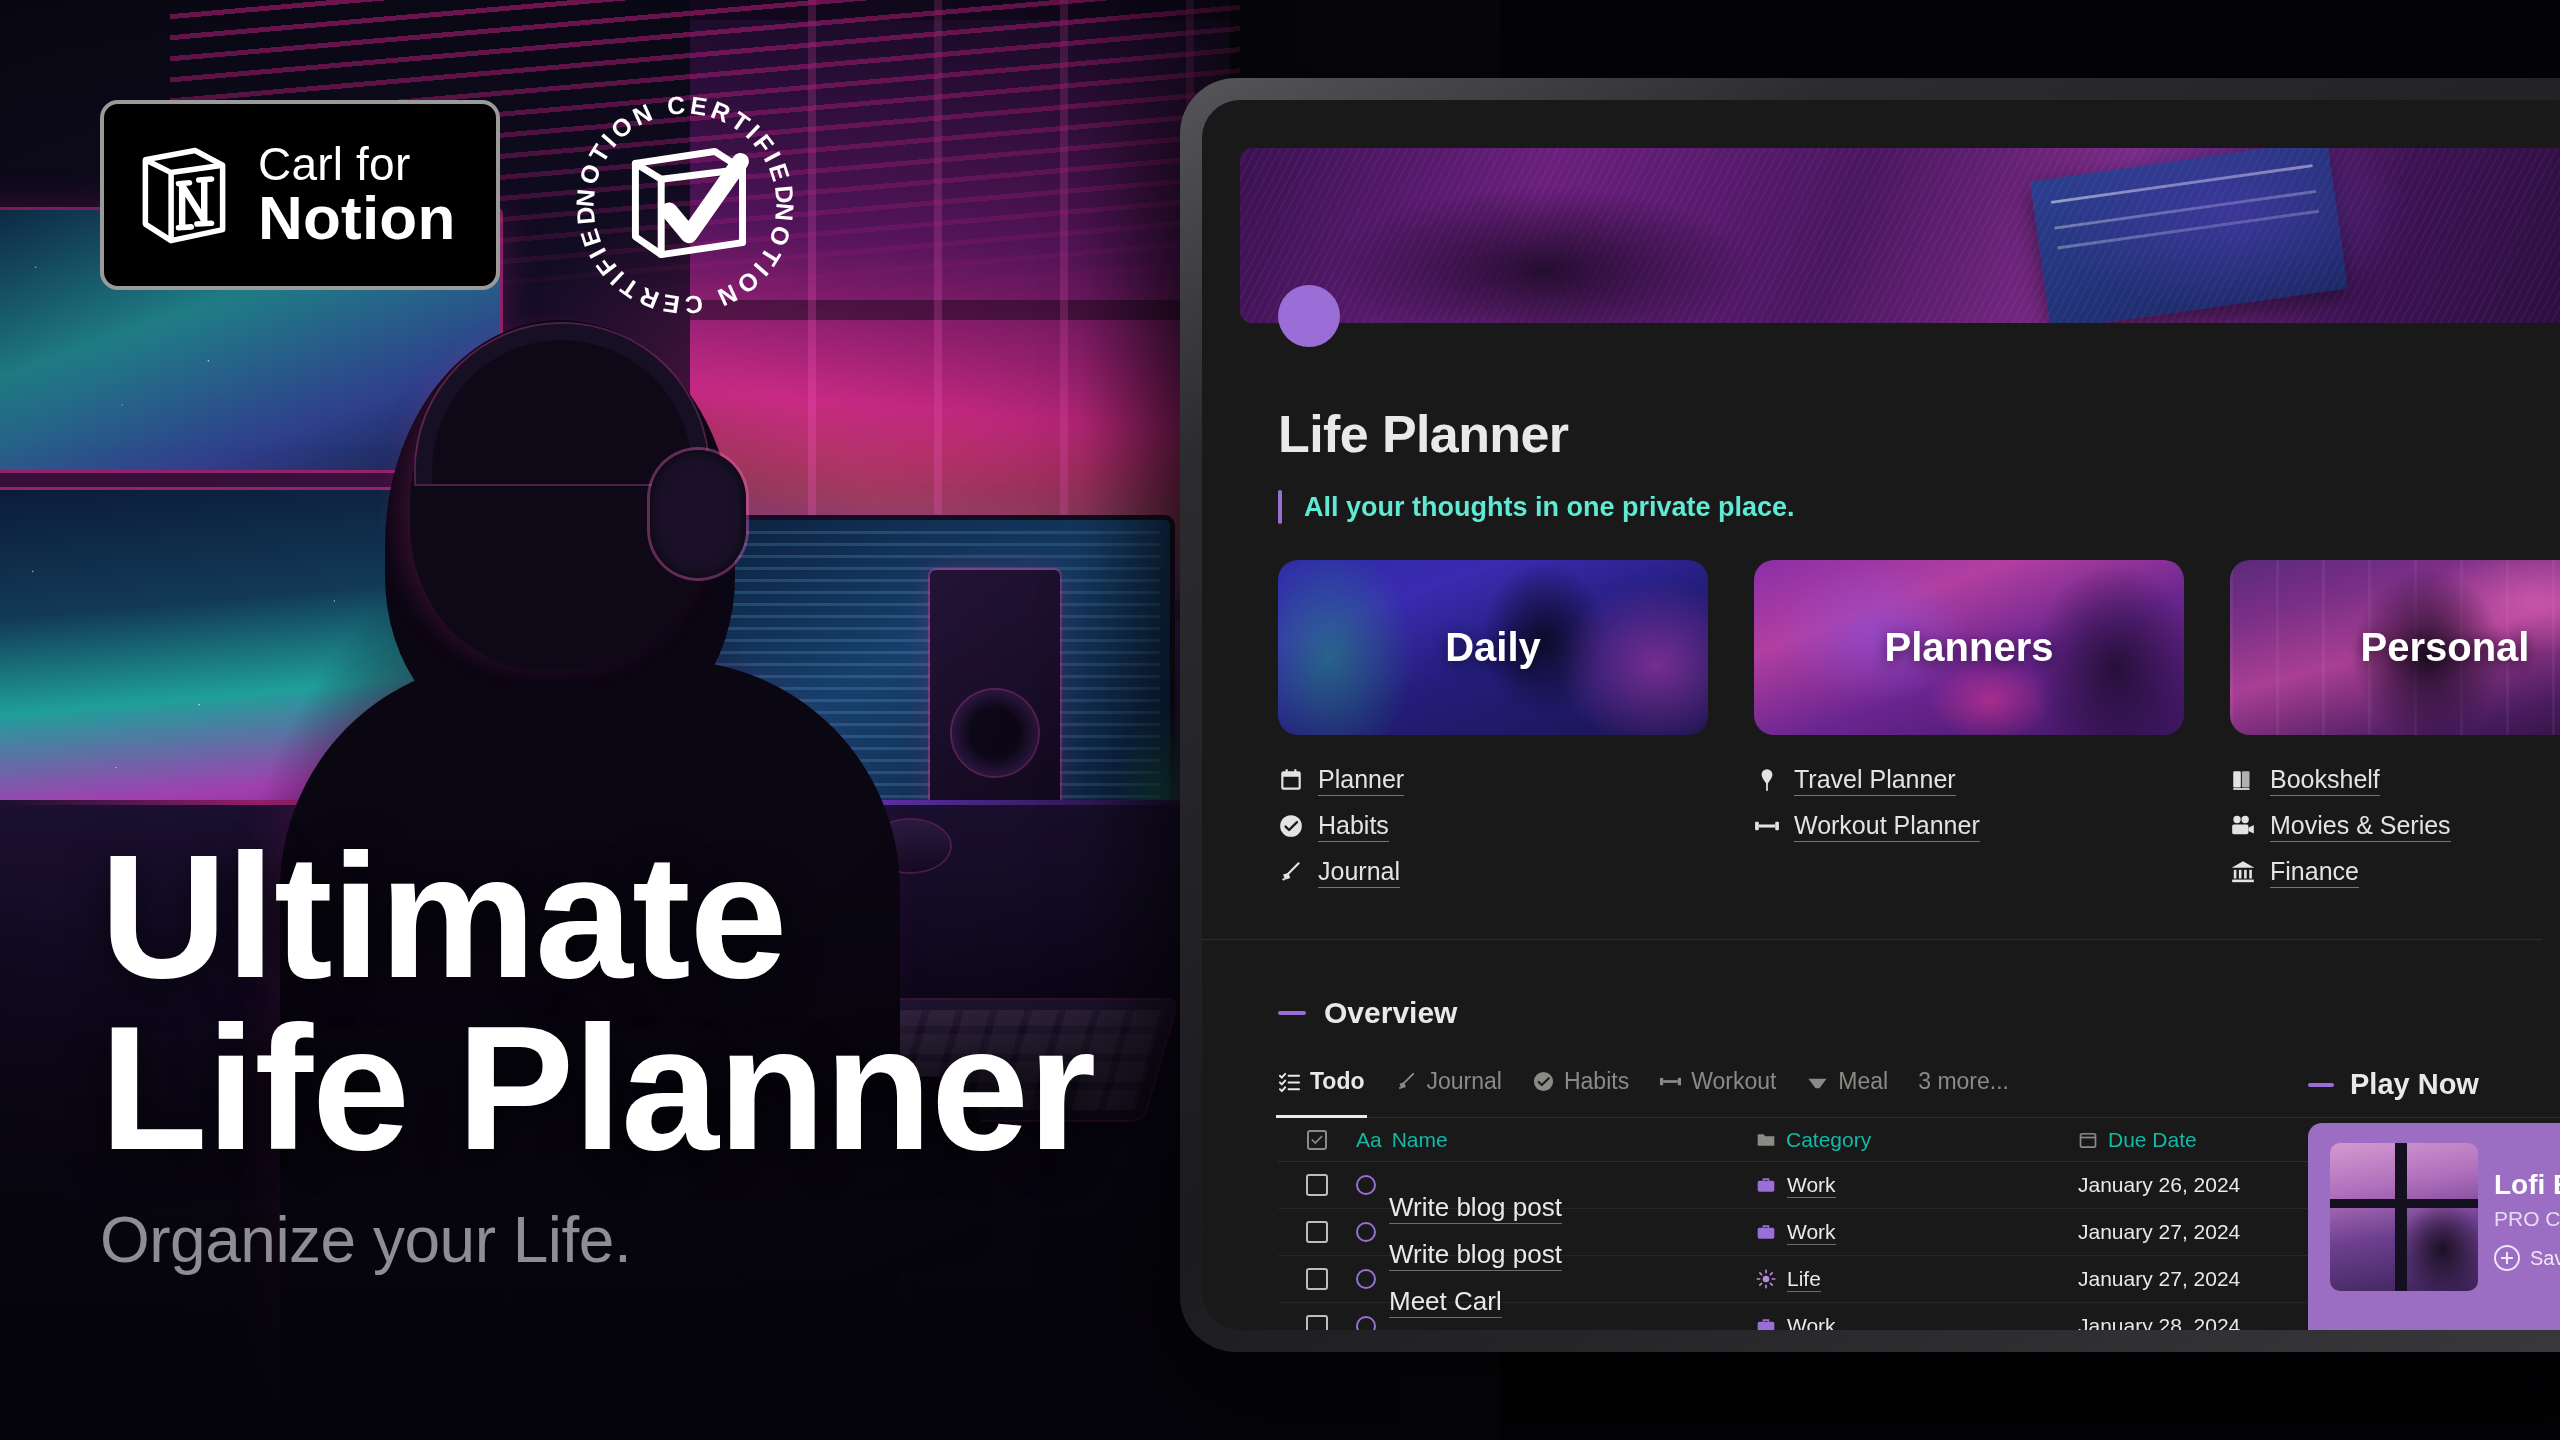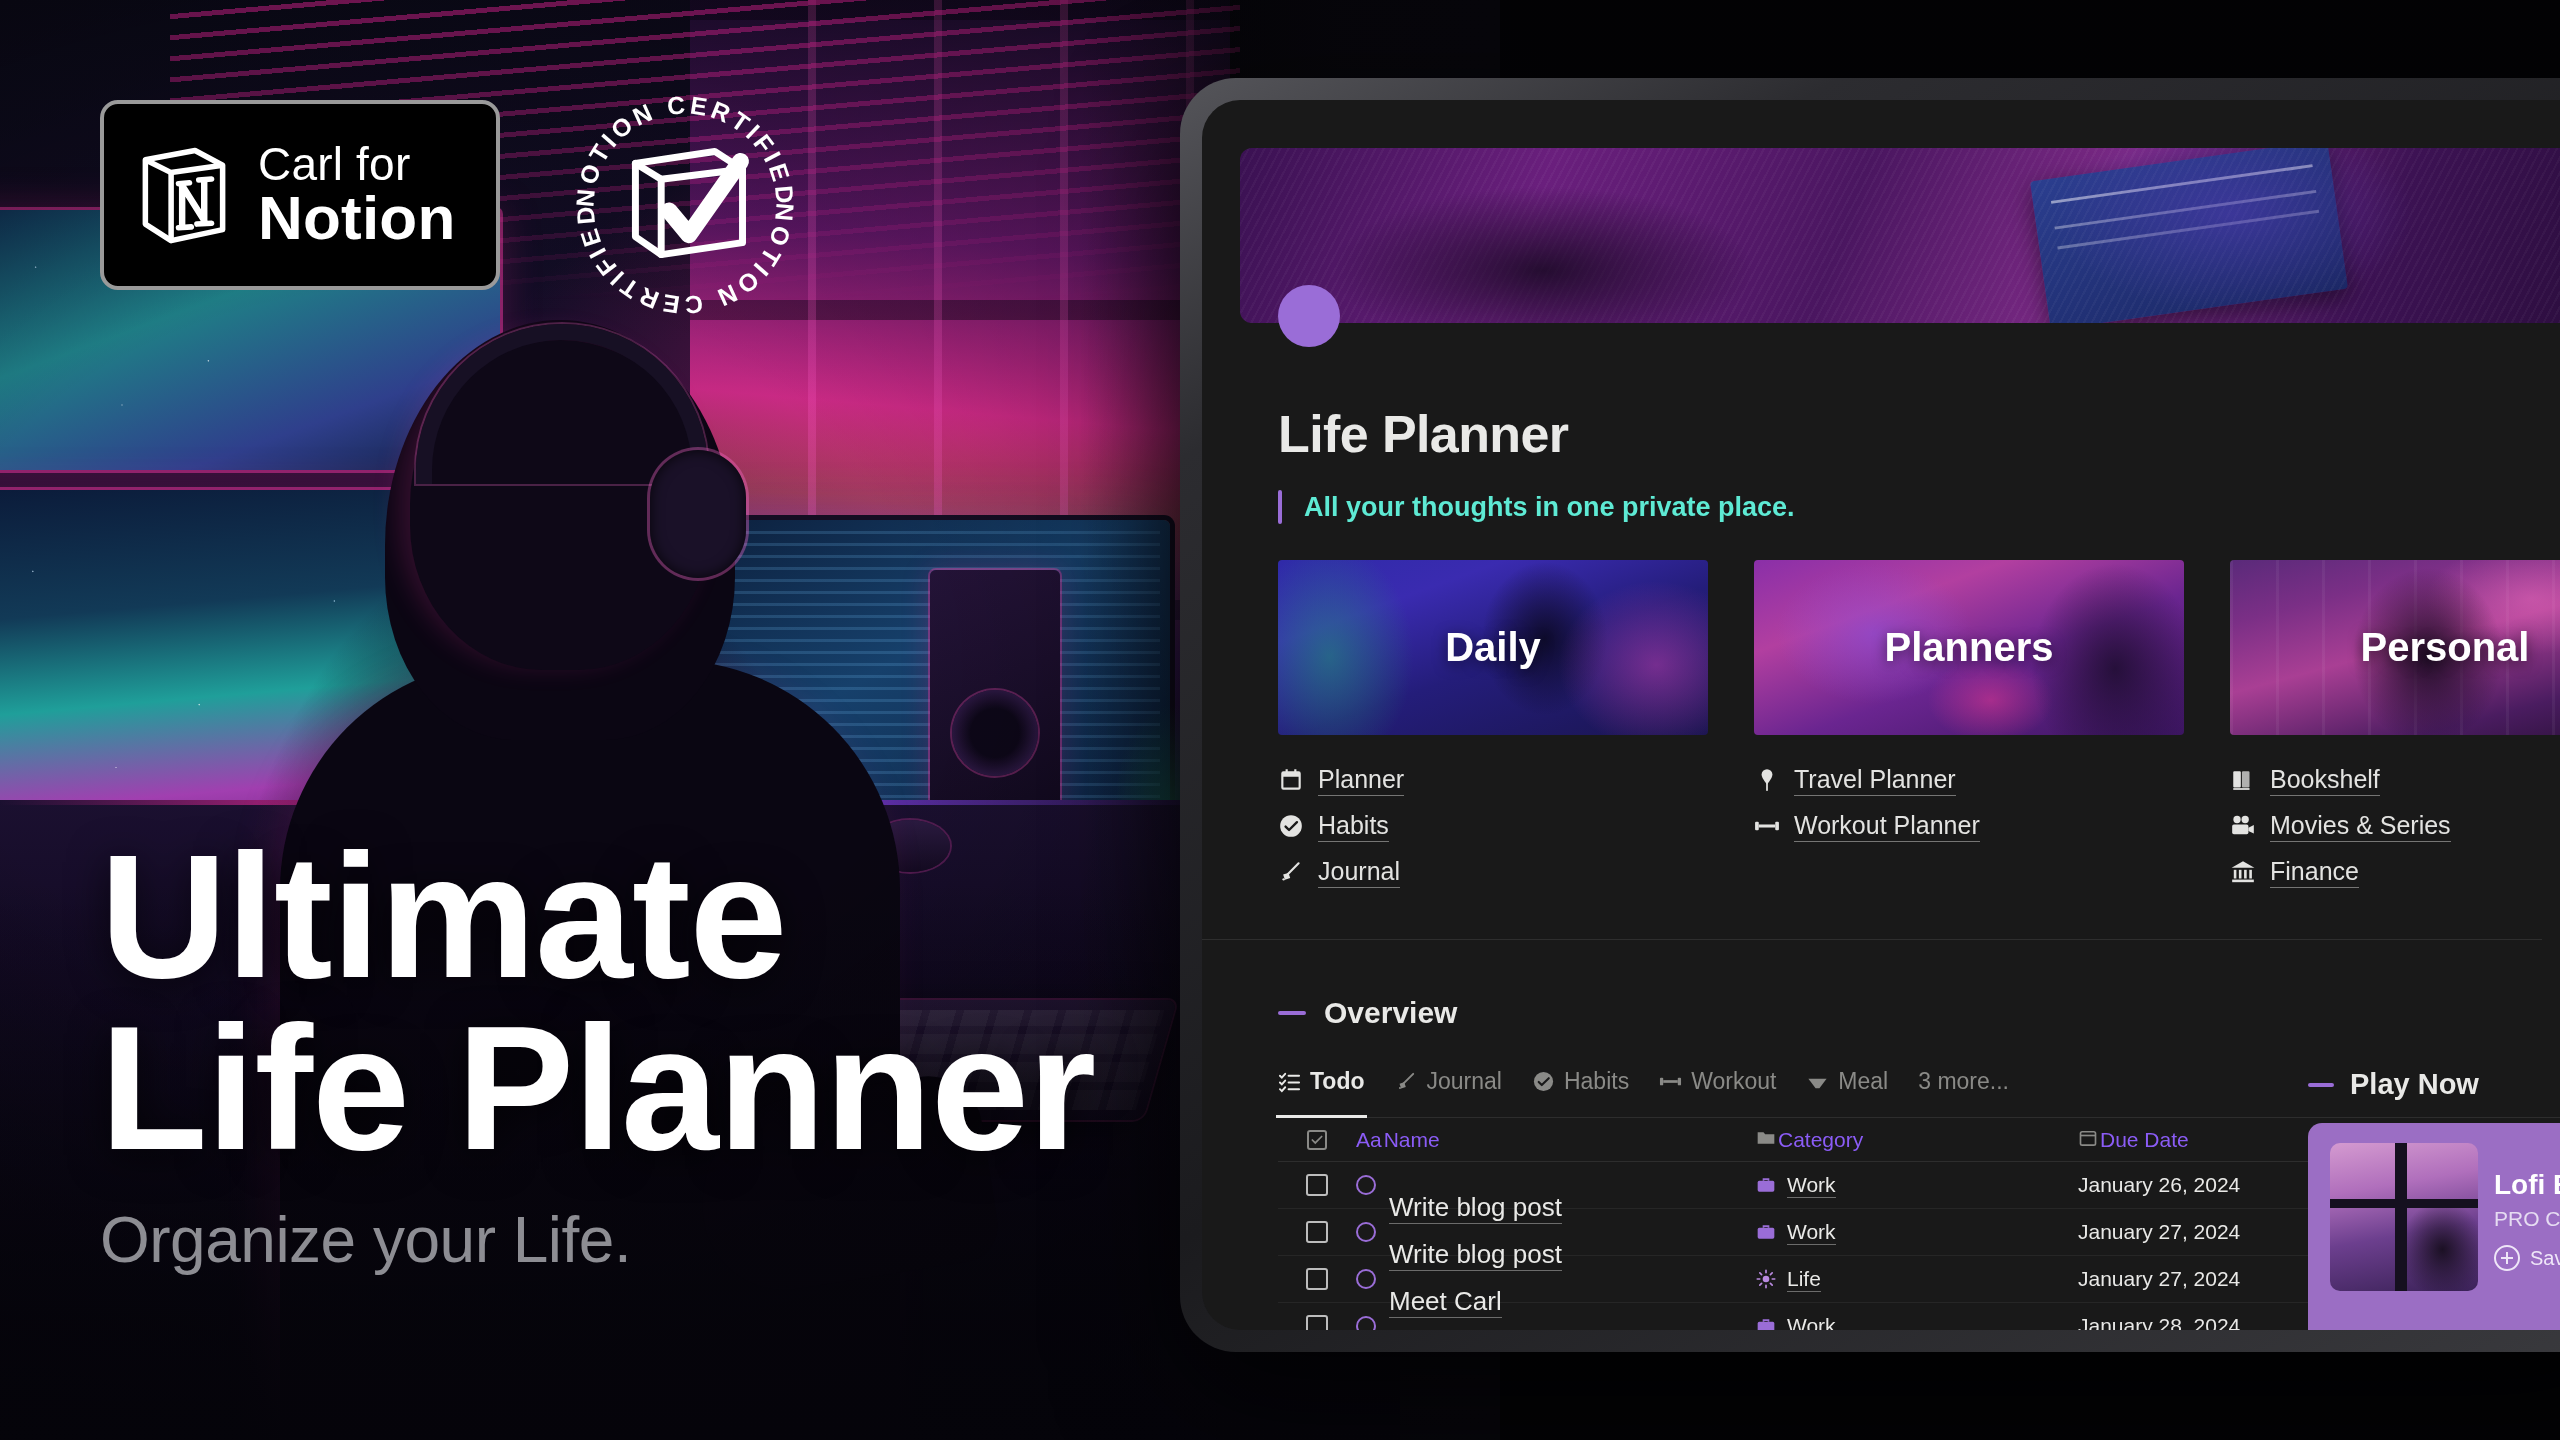--- a/index.html
+++ b/index.html
@@ -181,21 +181,21 @@
 
   .page-title{ color:#e9e9e7; font-size:52px; font-weight:700; letter-spacing:-.6px; margin-top:56px; }
   .quote{ margin-top:26px; display:flex; align-items:center; gap:22px; }
   .quote-bar{ width:4px; height:34px; background:#9a6dd7; border-radius:2px; flex:none; }
   .quote-text{ color:#5eead4; font-size:27px;font-weight:bold; }
 
   
   .cat-grid{ margin-top:36px; display:flex; gap:46px; }
   .cat-col{ width:430px; flex:none; }
   .cat-card{
-    width:430px; height:175px; border-radius:4px; position:relative; overflow:hidden;
+    width:430px; height:175px; border-radius:20px; position:relative; overflow:hidden;
     display:flex; align-items:center; justify-content:center;
   }
   .cat-card .cat-label{ color:#fff; font-size:40px; font-weight:700; position:relative; z-index:2;
     text-shadow:0 3px 14px rgba(0,0,0,.55); }
   .cc-daily{ background:linear-gradient(160deg,#2f2aa8 0%,#3a2bb0 25%,#241d7a 55%,#1a1550 100%); }
   .cc-daily::after{content:""; position:absolute; inset:0;
     background:
       radial-gradient(ellipse 120px 160px at 12% 55%, rgba(30,150,120,.55), transparent 70%),
       radial-gradient(ellipse 140px 120px at 88% 60%, rgba(220,70,190,.45), transparent 70%),
       radial-gradient(ellipse 90px 110px at 62% 45%, rgba(10,8,30,.85), transparent 70%);}
@@ -234,21 +234,21 @@
   .tab.more .lbl{ color:#8a8a87; }
 
   .table{ width:1220px; }
   .trow{ display:flex; align-items:center; height:47px; border-bottom:1px solid #262626; }
   .thead{ height:44px; border-bottom:1px solid #2d2d2d; }
   .c-check{ width:78px; display:flex; align-items:center; justify-content:center; flex:none; }
   .c-name{ width:400px; display:flex; align-items:center; gap:13px; flex:none; }
   .c-cat{ width:322px; display:flex; align-items:center; gap:11px; flex:none; }
   .c-date{ width:300px; flex:none; }
   .c-pri{ width:120px; flex:none; display:flex; align-items:center; }
-  .th { color:#8b5cf6; font-size:21px; display:flex; align-items:flex-start; gap:2px; }
+  .th { color:#14b8a6; font-size:21px; display:flex; align-items:center; gap:10px; }
   .cell-name{ color:#e9e9e7; font-size:26px; border-bottom:1px solid rgba(233,233,231,.4);margin-top:46px; }
   .cell-cat{ color:#e9e9e7; font-size:21px; border-bottom:1px solid rgba(233,233,231,.4); }
   .cell-date{ color:#e9e9e7; font-size:21px; }
   .chk{ width:22px; height:22px; border:2px solid #bdbdbd; border-radius:3px; }
   .chk-hd{ width:20px; height:20px; border:2px solid #8a8a87; border-radius:3px; display:flex; align-items:center; justify-content:center; }
   .chk-hd svg{ width:14px; height:14px; }
   .ring{ width:20px; height:20px; border:2.5px solid #9a6dd7; border-radius:50%; flex:none; }
   .badge-pri{ background:#5b3d85; color:#e9e2f5; font-size:19px; padding:3px 9px; border-radius:4px; }
 
   

